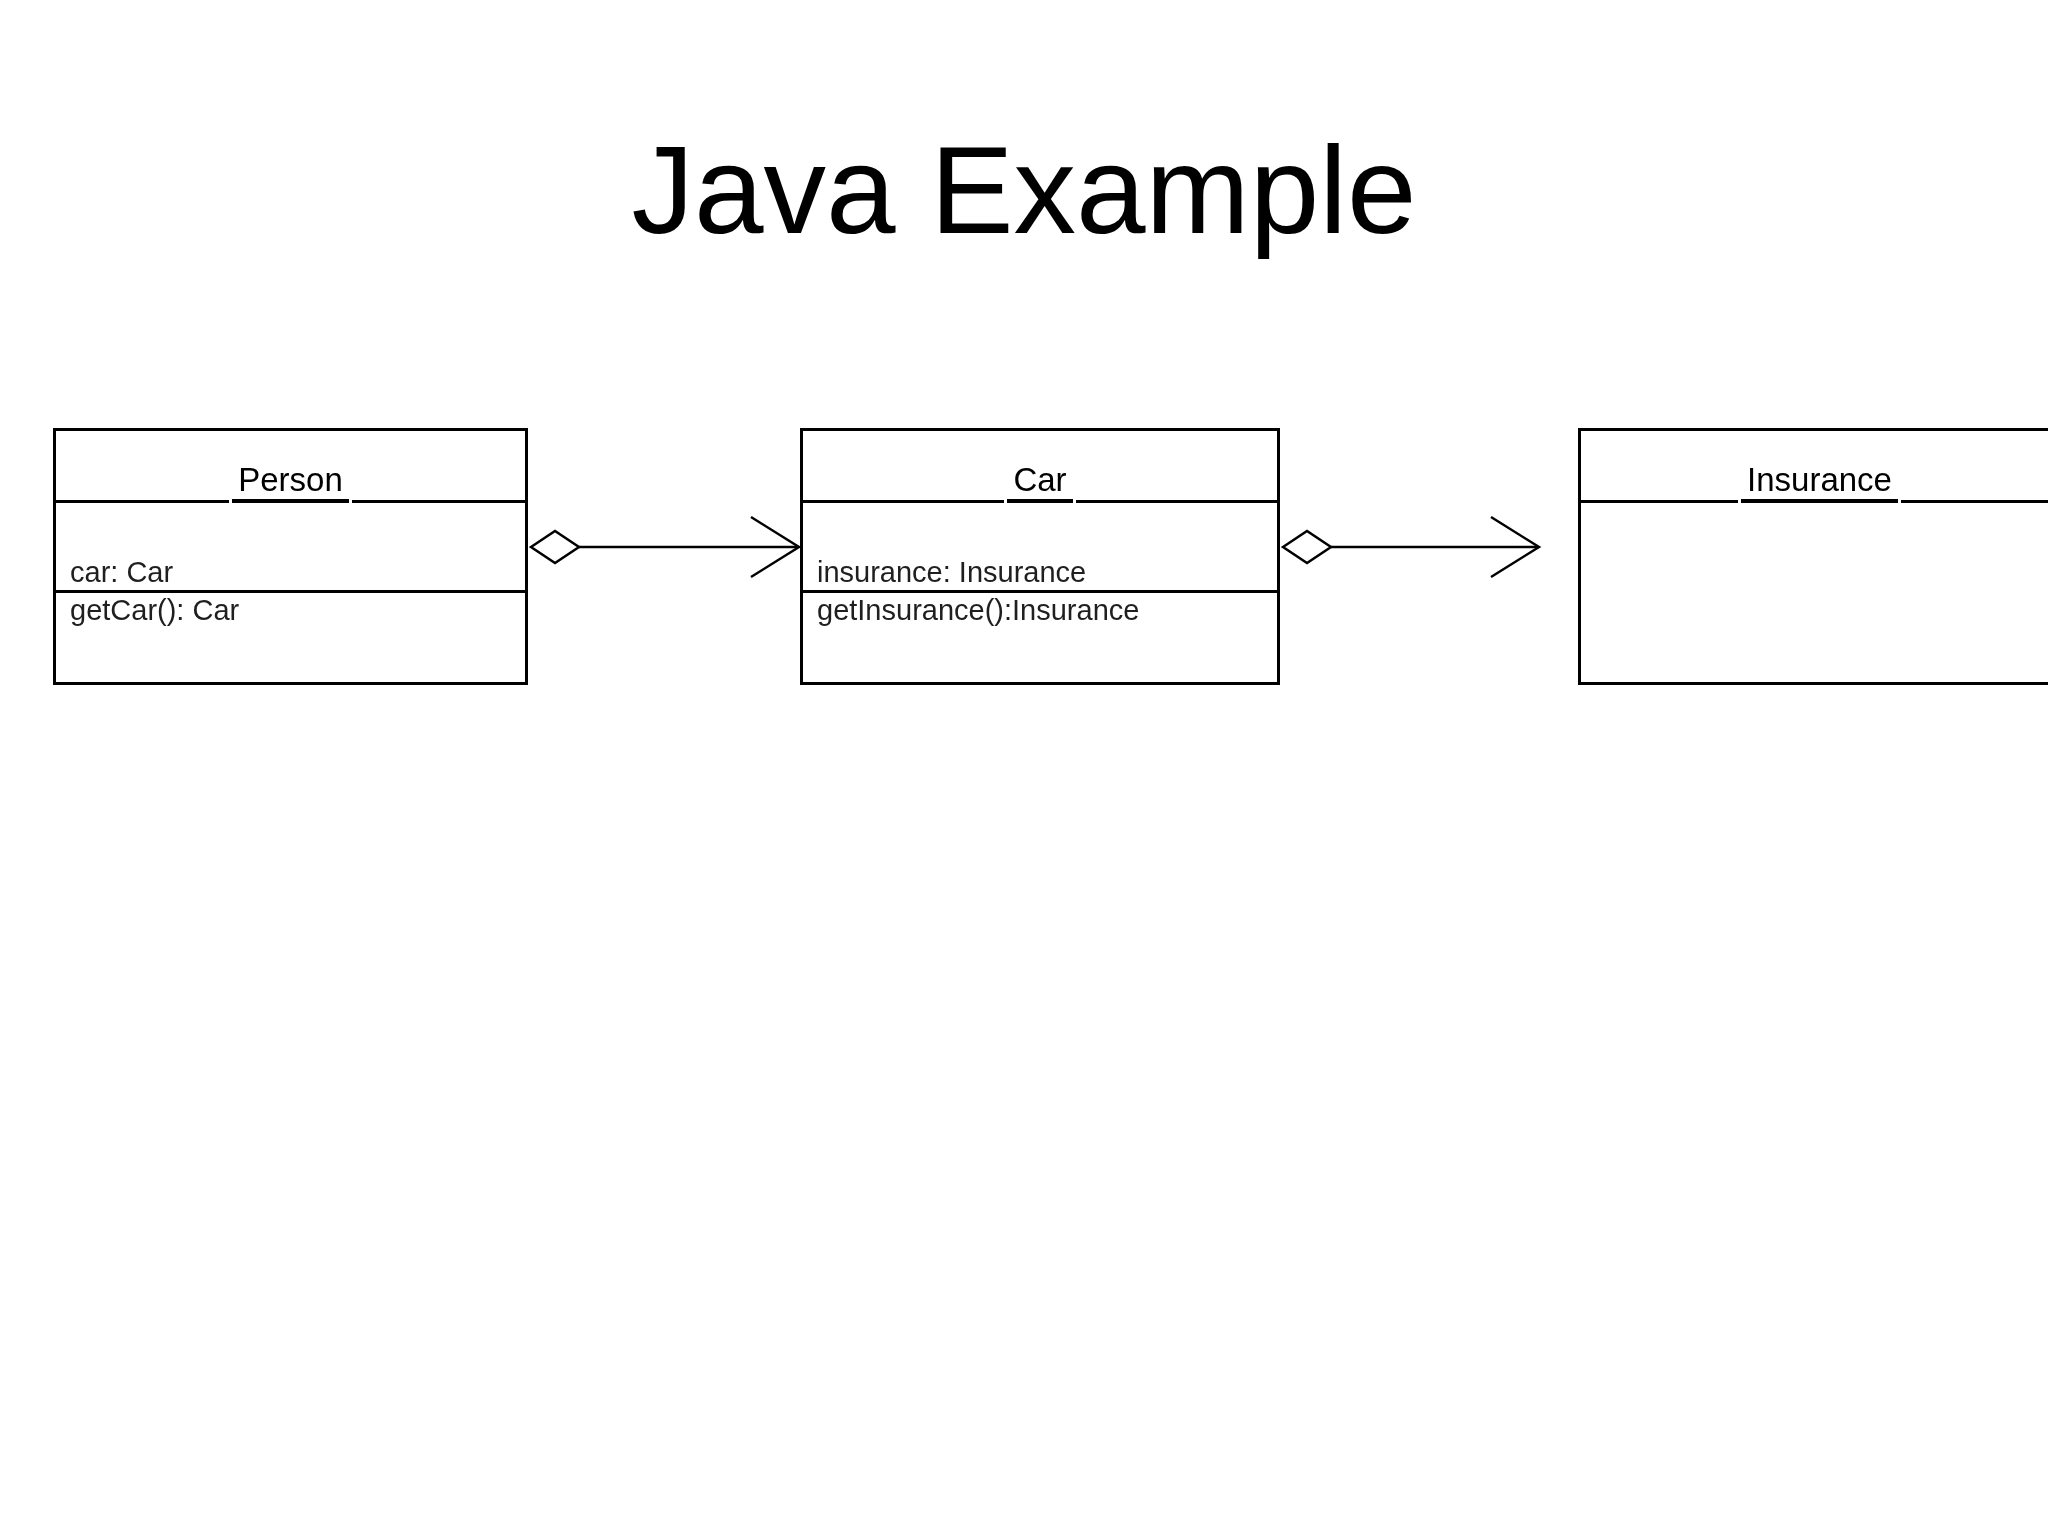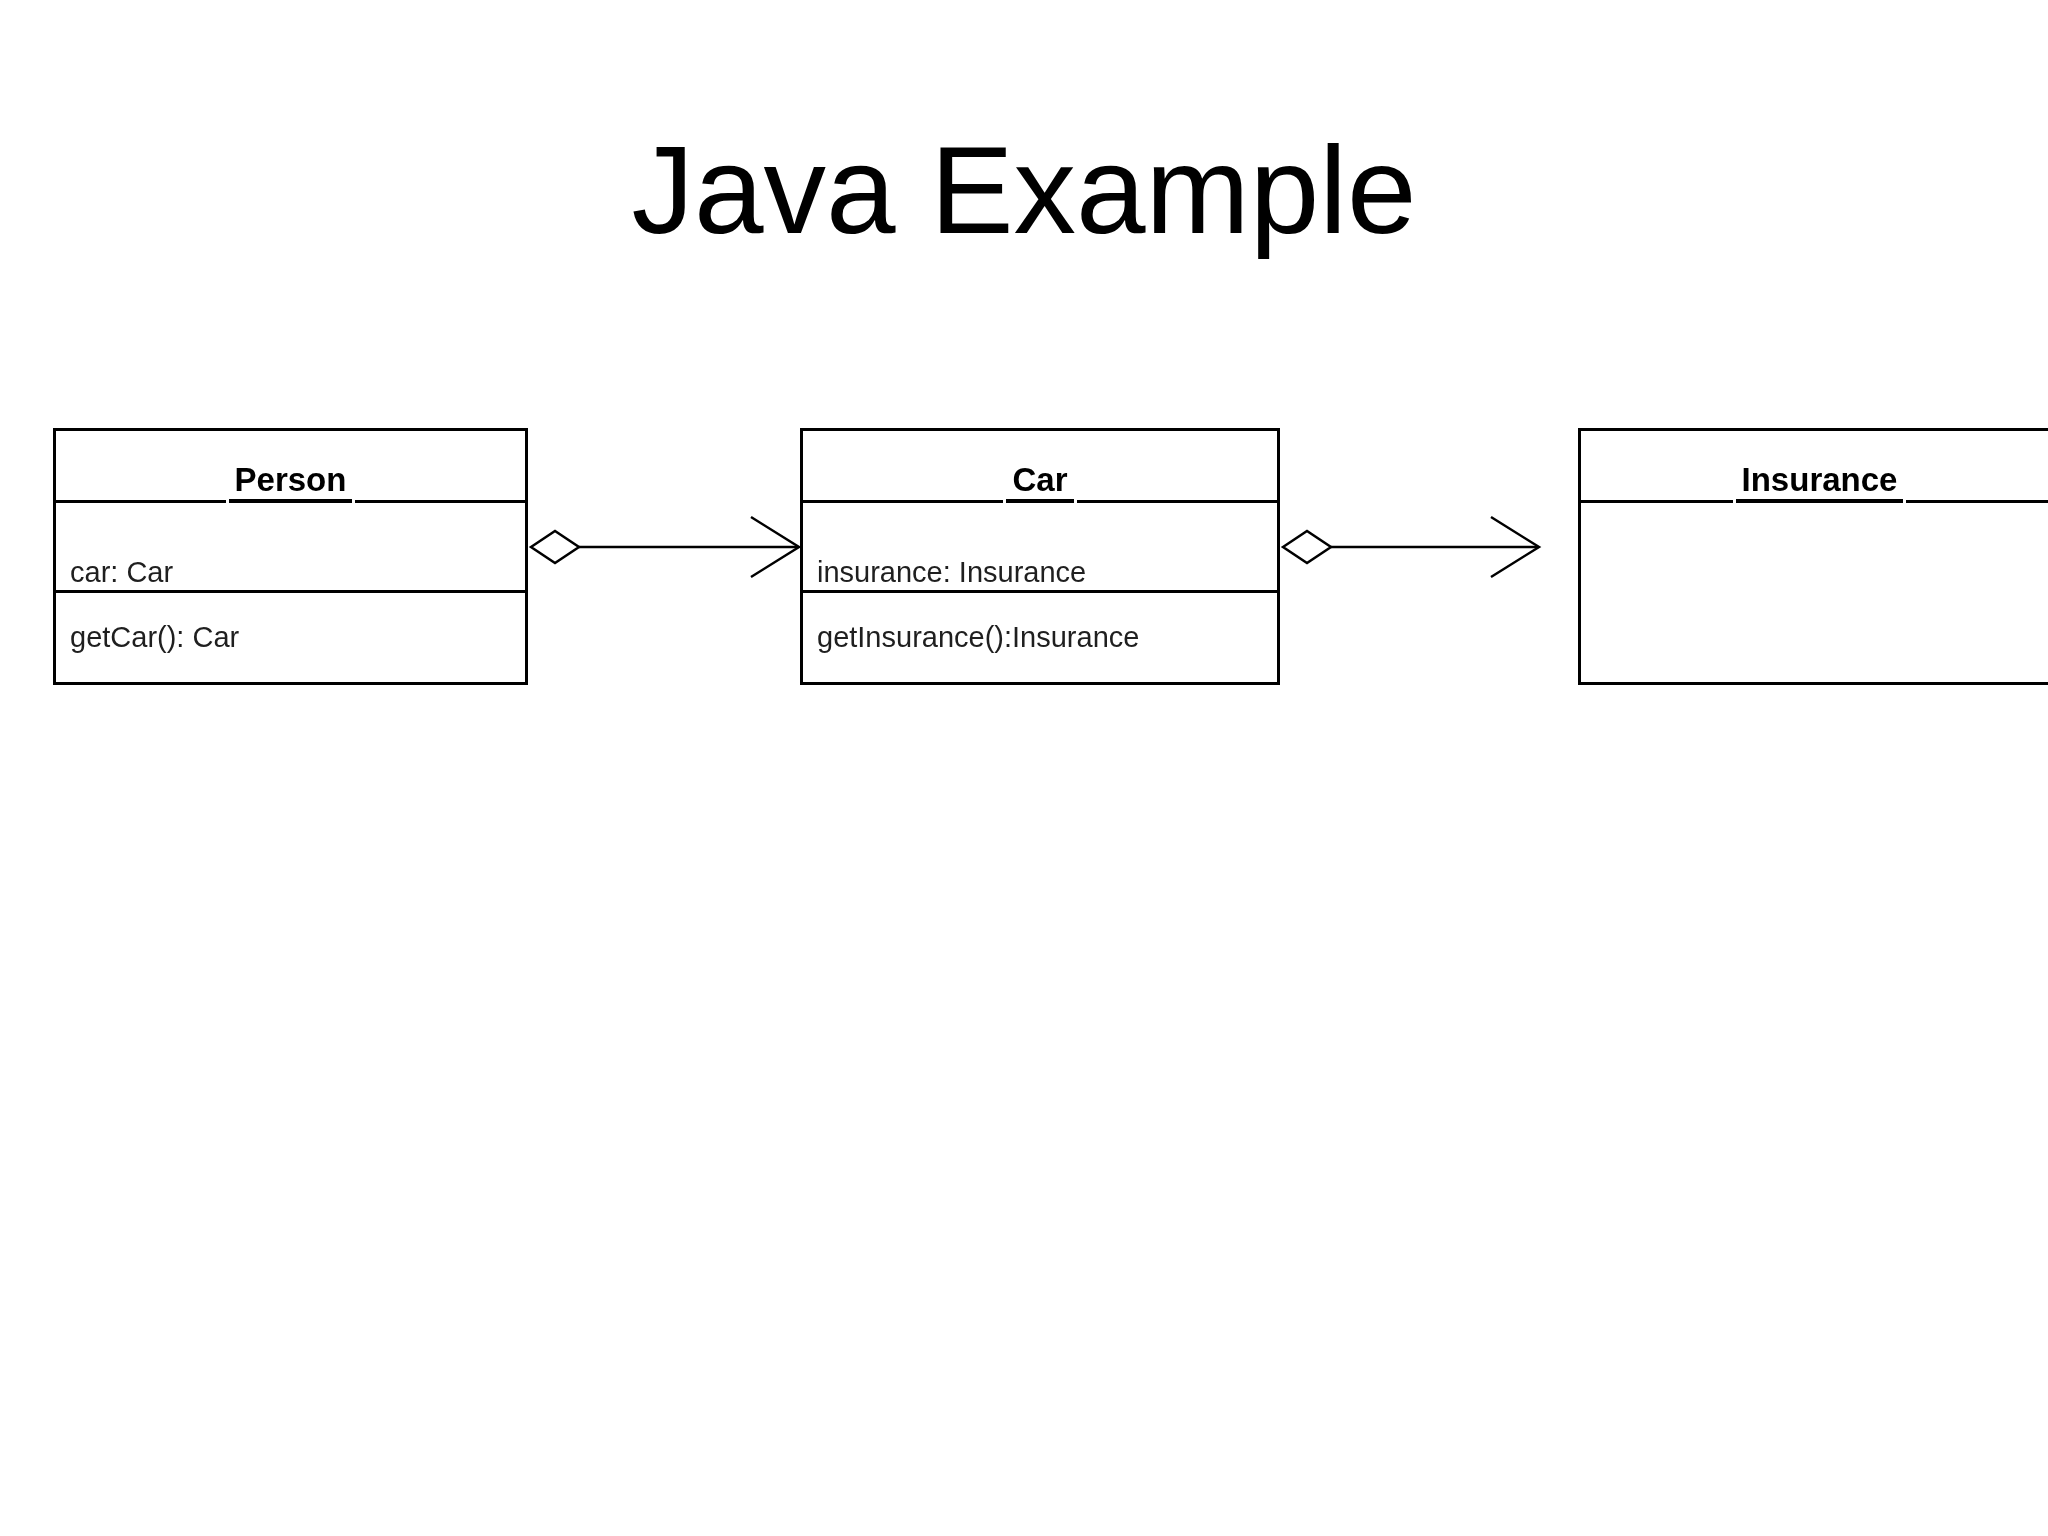--- a/index.html
+++ b/index.html
@@ -43,41 +43,41 @@
     flex: none;
   }
   .tline {
     flex: 1 1 auto;
     border-bottom: 3px solid #000000;
     height: 0;
   }
   .uml-title {
     flex: 0 0 auto;
     font-size: 33px;
-    font-weight: bold;
+    font-weight: normal;
     line-height: 1.1;
     color: #000000;
     border-bottom: 4px solid #000000;
     padding: 0 6px 1px 6px;
     margin: 0 3px;
     white-space: nowrap;
   }
   .uml-attrs {
     height: 90px;
     flex: none;
     box-sizing: border-box;
     border-bottom: 3px solid #000000;
     display: flex;
     align-items: flex-end;
     padding-left: 14px;
   }
   .uml-methods {
     flex: 1 1 auto;
     display: flex;
-    align-items: center;
+    align-items: flex-start;
     padding-left: 14px;
   }
   .member {
     font-size: 29px;
     line-height: 1.2;
     color: #1f1f1f;
     white-space: nowrap;
   }
 
   

